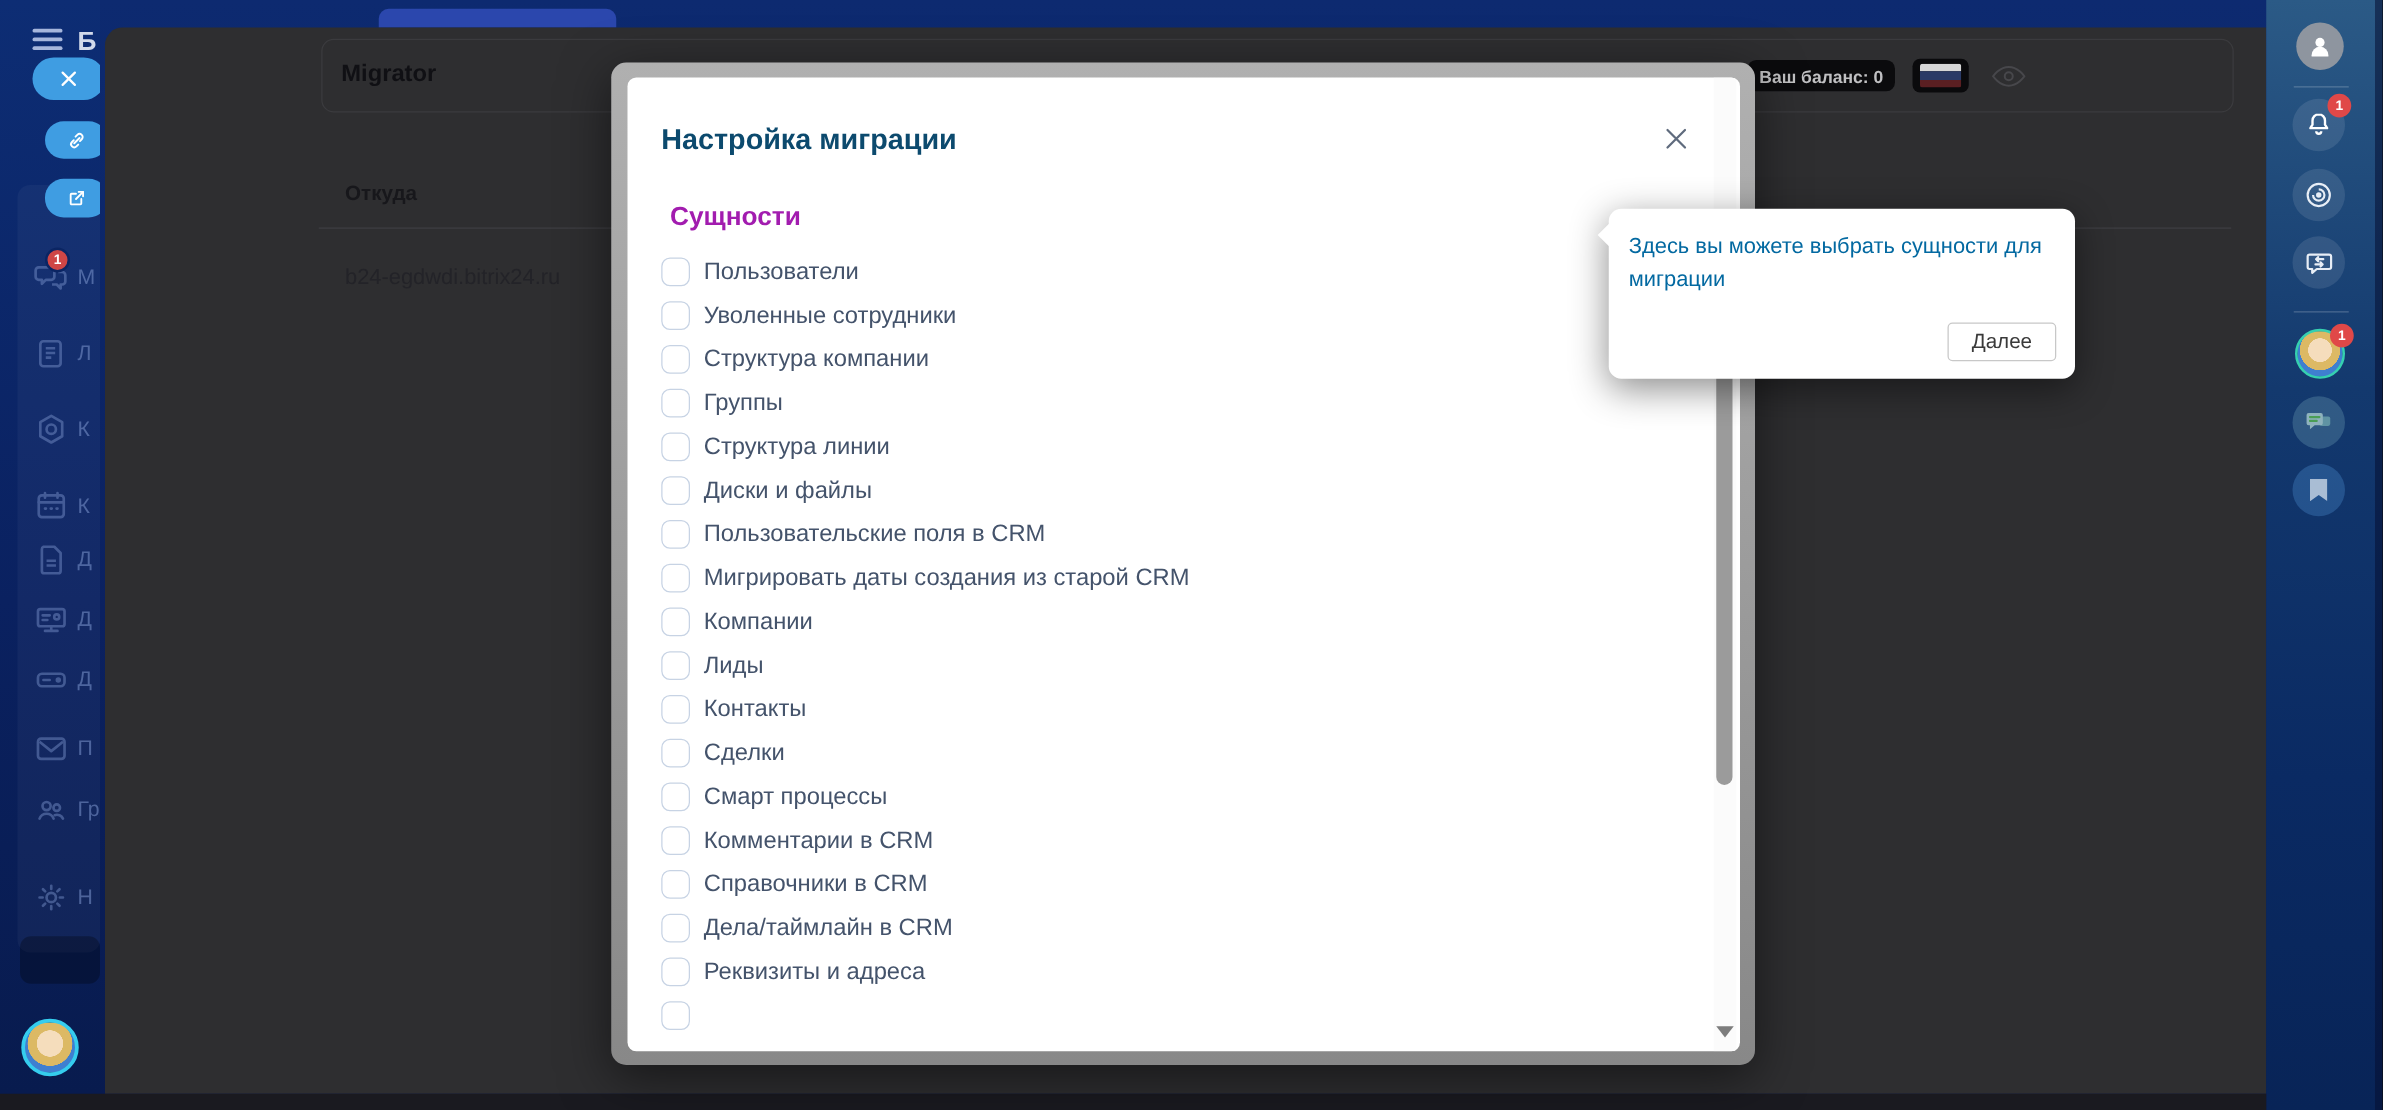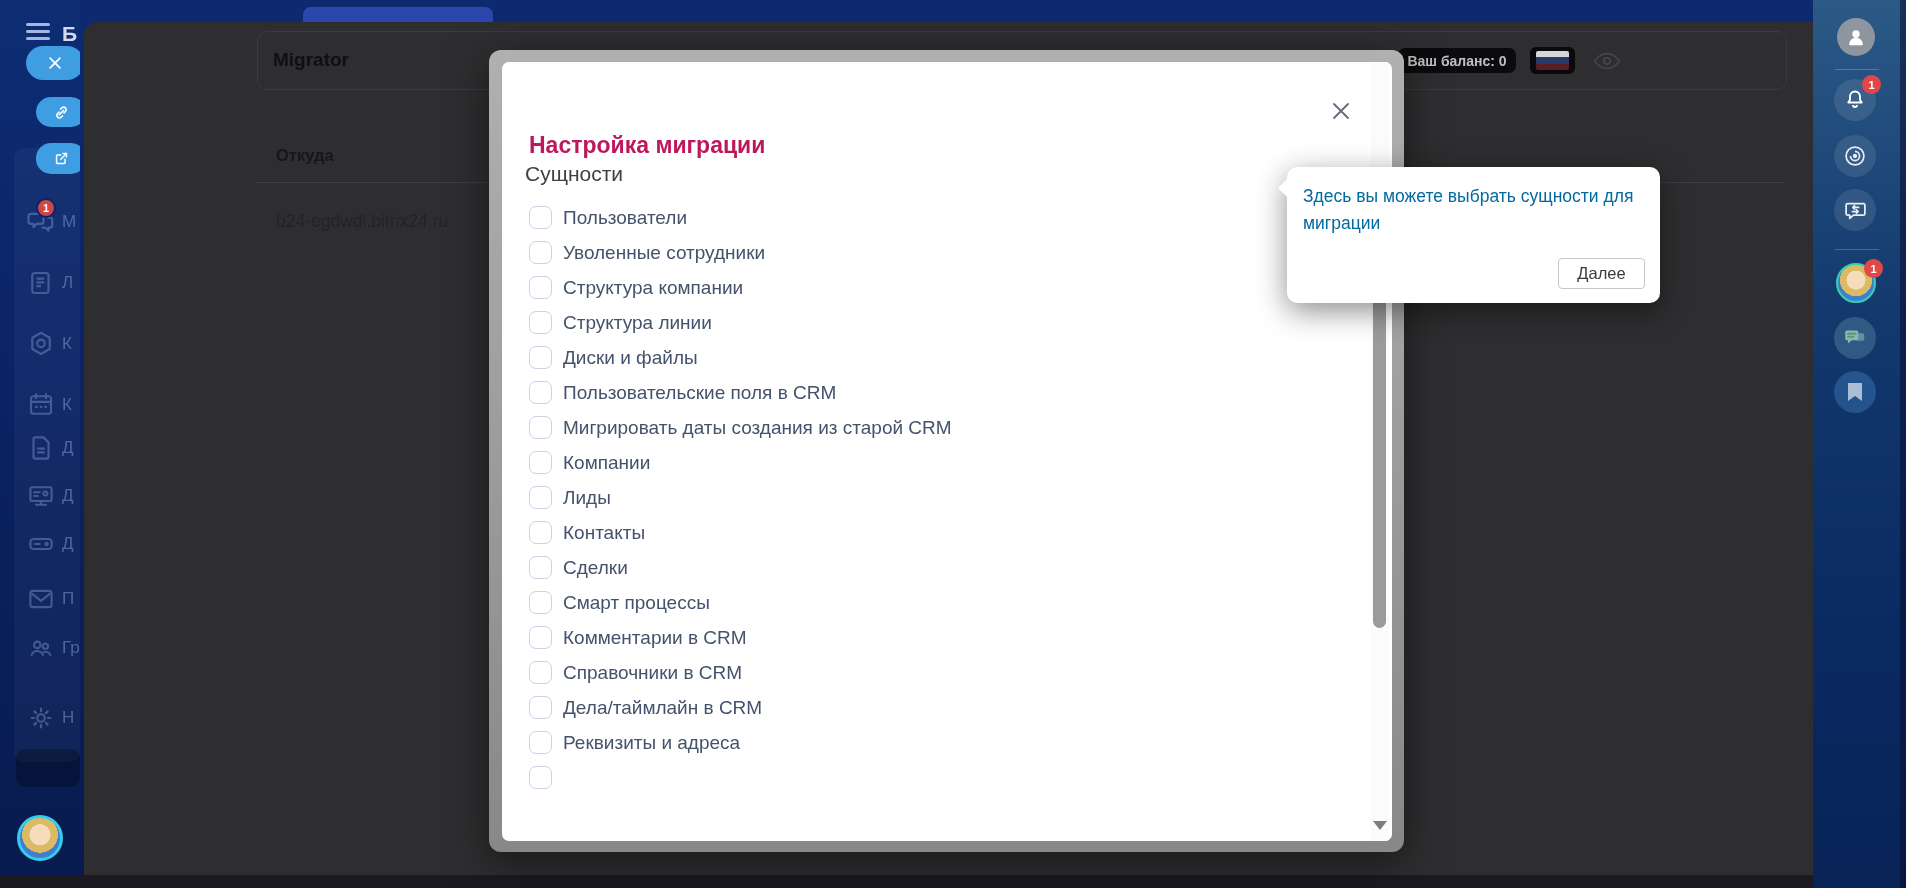--- a/index.html
+++ b/index.html
@@ -59,23 +59,23 @@
   .r-avatar{position:absolute;left:23px;top:263px;width:40px;height:40px;border-radius:50%;
     border:2px solid #35d0b0;box-sizing:border-box;
     background:radial-gradient(circle at 50% 42%,#f5ddbc 0 34%,#dcb964 35% 58%,#3f7fd0 59%);}
   .bkm{width:14px;height:18px;background:#a9bdd4;
     clip-path:polygon(0 0,100% 0,100% 100%,50% 72%,0 100%);}
 
   
   .frame{position:absolute;left:489px;top:50px;width:915px;height:802px;border-radius:12px;
     background:linear-gradient(180deg,#b0b0b0,#888);box-shadow:0 10px 40px rgba(0,0,0,.5);z-index:5;}
   .modal{position:absolute;left:13px;top:12px;width:890px;height:779px;background:#fff;border-radius:7px;overflow:hidden;}
-  .m-title{position:absolute;left:27px;top:36px;font-size:23px;font-weight:bold;color:#be185d;margin-top:34px;}
+  .m-title{position:absolute;left:27px;top:36px;font-size:23px;font-weight:bold;color:#0c4a6e;}
   .m-close{position:absolute;left:828px;top:38px;width:26px;height:26px;cursor:pointer;}
-  .m-sec{position:absolute;left:23px;top:100px;font-size:21px;font-weight:normal;color:#404040;}
+  .m-sec{position:absolute;left:34px;top:100px;font-size:21px;font-weight:bold;color:#a21caf;}
   .ent-list{position:absolute;left:27px;top:138px;right:40px;}
   .ent-row{display:flex;align-items:center;height:35px;gap:11px;cursor:pointer;}
   .cb{width:23px;height:23px;border:1.5px solid #c7d3e4;border-radius:7px;background:#fff;box-sizing:border-box;flex:0 0 auto;}
   .ent-label{font-size:19px;color:#44536b;}
   .sb-track{position:absolute;right:3px;top:0;width:18px;height:100%;background:#fbfbfb;}
   .sb-thumb{position:absolute;left:871px;top:148px;width:13px;height:418px;background:#9b9b9b;border-radius:7px;}
   .sb-down{position:absolute;left:871px;top:759px;width:0;height:0;
     border-left:7px solid transparent;border-right:7px solid transparent;border-top:9px solid #7d7d7d;}
 
   
@@ -306,20 +306,24 @@
           <label class="ent-row">
           <span class="cb"></span>
           <span class="ent-label">Уволенные сотрудники</span>
         </label>
           <label class="ent-row">
           <span class="cb"></span>
           <span class="ent-label">Структура компании</span>
         </label>
           <label class="ent-row">
           <span class="cb"></span>
+          <span class="ent-label">Группы</span>
+        </label>
+          <label class="ent-row">
+          <span class="cb"></span>
           <span class="ent-label">Структура линии</span>
         </label>
           <label class="ent-row">
           <span class="cb"></span>
           <span class="ent-label">Диски и файлы</span>
         </label>
           <label class="ent-row">
           <span class="cb"></span>
           <span class="ent-label">Пользовательские поля в CRM</span>
         </label>

